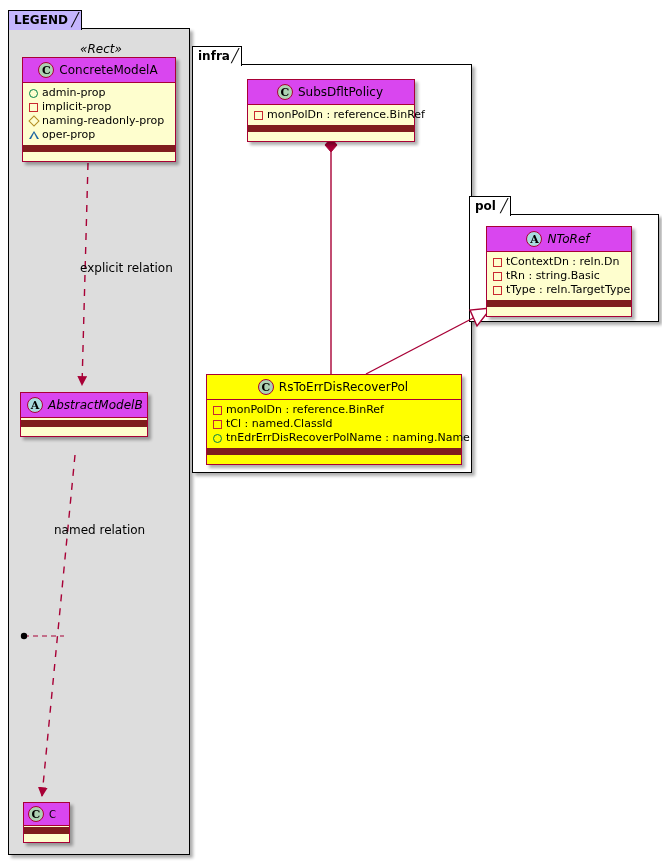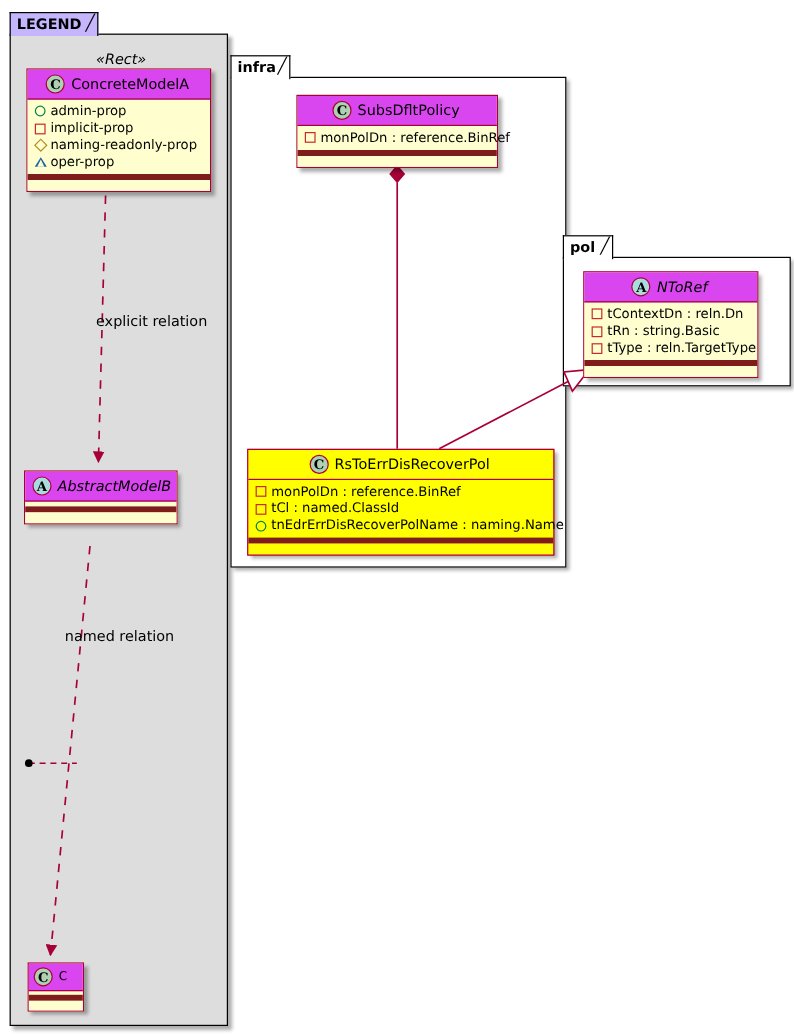--- a/index.html
+++ b/index.html
@@ -77,21 +77,21 @@
 
   
   .uml-class {
     position: absolute;
     box-sizing: border-box;
     border: 1px solid #A80036;
     background: #FEFECE;
     box-shadow: 3px 3px 3px rgba(0,0,0,0.32);
   }
   .uml-class.highlight {
-    background: #ef4444;
+    background: #fdba74;
   }
   .uml-class.highlight .cls-header,
   .uml-class.highlight .cls-attrs,
   .uml-class.highlight .cls-empty {
     background: #FFFF00;
   }
   .cls-header {
     position: relative;
     box-sizing: border-box;
     background: #d946ef;
@@ -122,21 +122,21 @@
     box-sizing: border-box;
   }
   .icon-badge.c-badge { background: #ADD1B2; border: 1px solid #A80036; }
   .icon-badge.a-badge { background: #A9DCDF; border: 1px solid #A80036; }
   .icon-badge.r-badge { background: #E343E3; border: 1px solid #A80036; }
 
   .cls-attrs {
     box-sizing: border-box;
     background: #FEFECE;
     padding: 3px 5px 3px 5px;
-    border-bottom: 5px solid #7f1d1d;
+    border-bottom: 7px solid #7f1d1d;
   }
   .attr-row {
     white-space: nowrap;
     font-size: 11px;
     line-height: 14px;
     color: #000000;
   }
   .attr-mark {
     display: inline-block;
     width: 11px;

